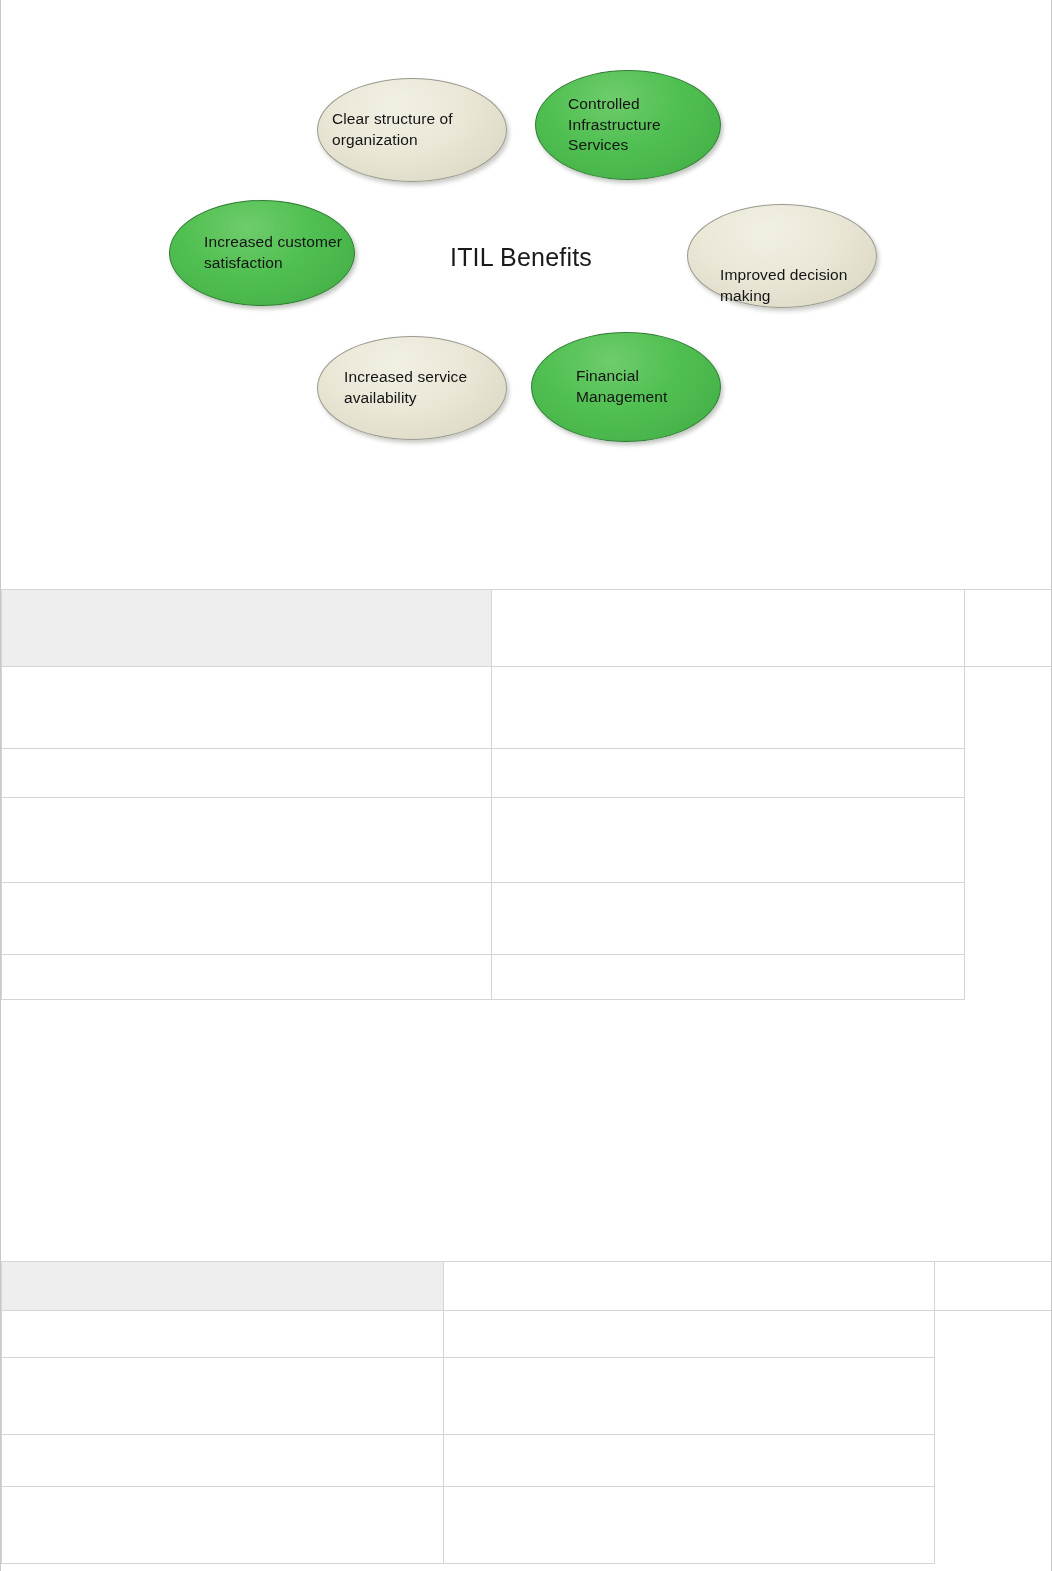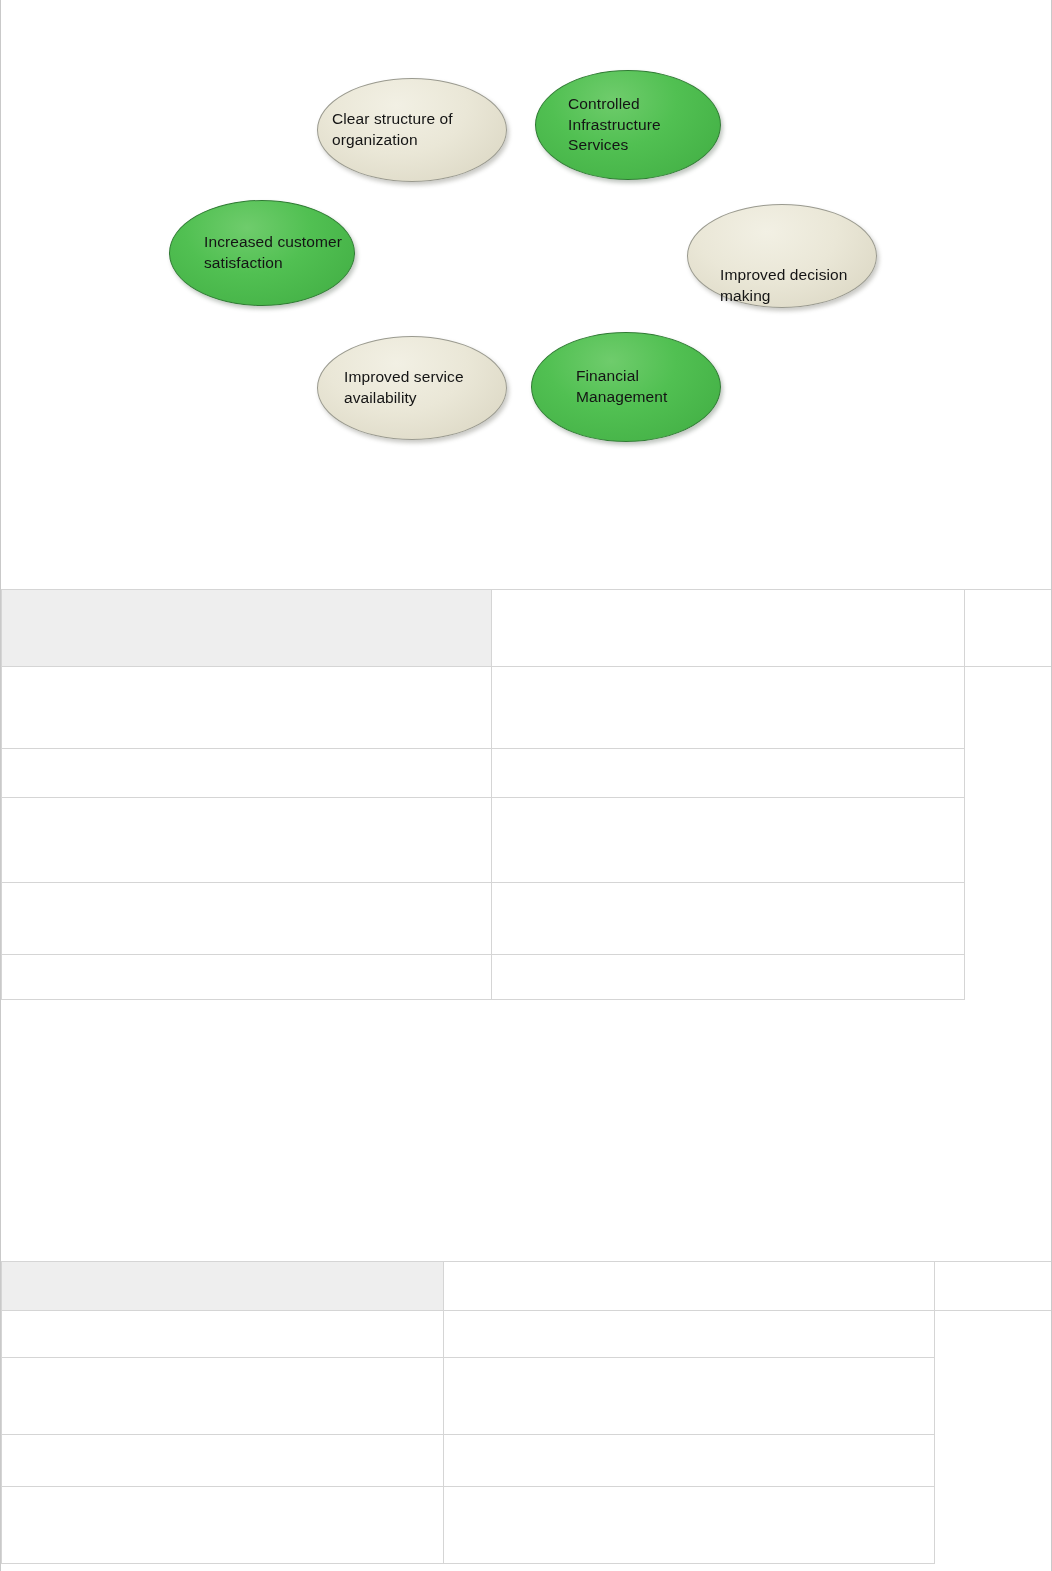--- a/index.html
+++ b/index.html
@@ -134,27 +134,28 @@
 
     <div class="ellipse green" id="e-increased-customer">
       <div class="etext">Increased customer satisfaction</div>
     </div>
 
     <div class="ellipse cream" id="e-improved-decision">
       <div class="etext">Improved decision making</div>
     </div>
 
     <div class="ellipse cream" id="e-improved-service">
-      <div class="etext">Improved service availability</div>
+      <div class="etext">Increased service availability</div>
     </div>
 
     <div class="ellipse green" id="e-financial-mgmt">
       <div class="etext">Financial Management</div>
     </div>
 
+    <div id="center-label">ITIL Benefits</div>
   </div>
 
   <table class="doc-table" id="table-one">
     <colgroup>
       <col style="width:490px">
       <col style="width:473px">
       <col style="width:88px">
     </colgroup>
     <tbody>
       <tr>

